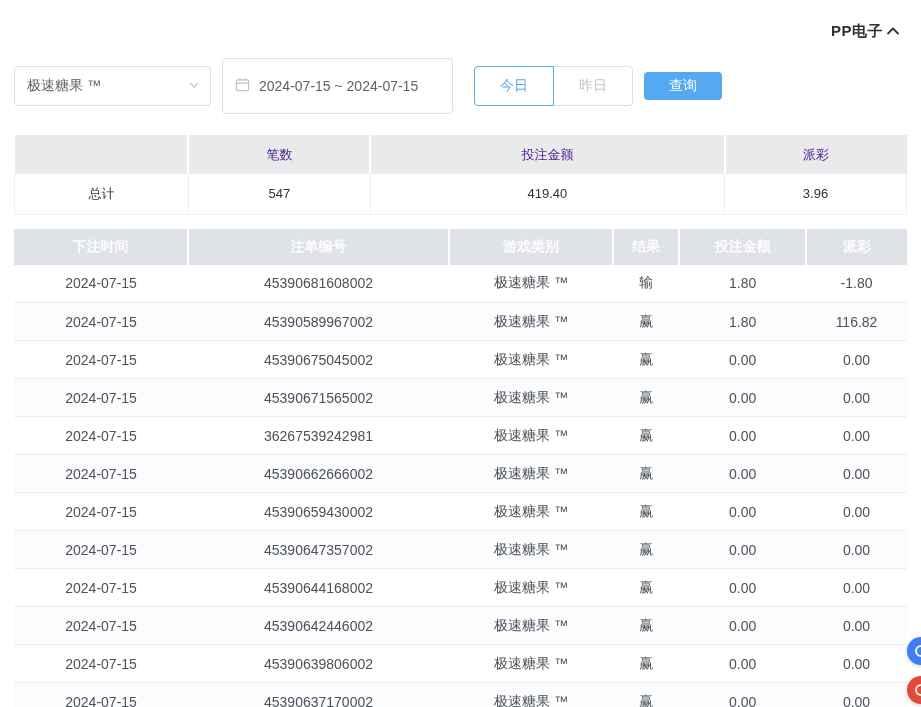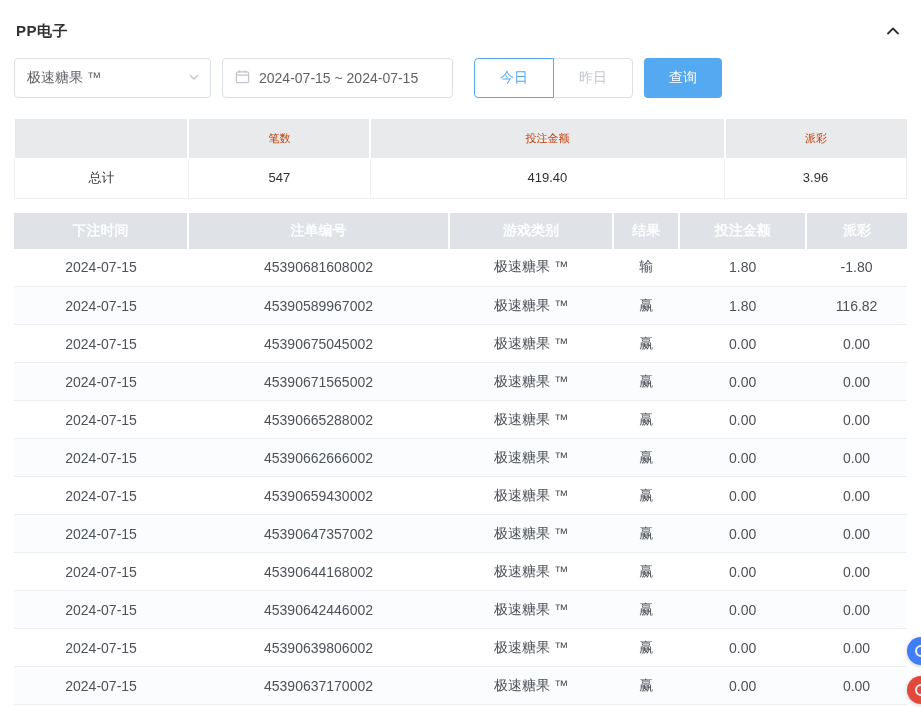--- a/index.html
+++ b/index.html
@@ -8,63 +8,63 @@
     background: #fff;
     font-family: "Liberation Sans", "DejaVu Sans", sans-serif;
     color: #303133;
     position: relative;
     overflow: hidden;
   }
   .container { padding: 0 14px; }
 
   
   .panel-header {
-    display: flex; justify-content: space-between; align-items: center;
+    display: flex; justify-content: flex-end; align-items: center;
     padding: 21px 4px 17px 2px;
   }
   .panel-title { font-size: 15px; font-weight: 700; letter-spacing: .5px; }
   .collapse-btn { width: 20px; height: 20px; display: flex; align-items: center; justify-content: center; cursor: pointer; }
 
   
   .filter-row { display: flex; align-items: center; margin-bottom: 21px; }
   .select-box {
     width: 197px; height: 40px; background: #fff;
     border: 1px solid #dcdfe6; border-radius: 4px;
     display: flex; align-items: center; justify-content: space-between;
     padding: 0 10px 0 12px; font-size: 14px; color: #606266; cursor: pointer;
   }
   .date-box {
-    width: 231px; height: 40px; background: #fff;
+    width: 231px; height: 56px; background: #fff;
     border: 1px solid #dcdfe6; border-radius: 4px;
     display: flex; align-items: center; gap: 9px;
     padding: 0 12px; font-size: 14px; color: #606266;
     margin-left: 11px; cursor: pointer; white-space: nowrap;
   }
   .btn-group { display: flex; margin-left: 21px; }
   .quick-btn {
     width: 80px; height: 40px; background: #fff;
     border: 1px solid #dcdfe6; font-size: 14px; color: #c3c7cd;
     cursor: pointer; font-family: inherit;
   }
   .quick-btn + .quick-btn { margin-left: -1px; }
   .quick-btn:first-child { border-radius: 4px 0 0 4px; }
   .quick-btn:last-child { border-radius: 0 4px 4px 0; }
   .quick-btn.active { border-color: var(--accent, #54a9f0); color: var(--accent, #54a9f0); position: relative; z-index: 1; }
   .search-btn {
-    width: 78px; height: 40px; margin-left: 11px;
+    width: 78px; height: 28px; margin-left: 11px;
     background: var(--accent, #54a9f0); border: none; border-radius: 4px;
     color: #fff; font-size: 14px; cursor: pointer; font-family: inherit;
   }
 
   
   table { width: 100%; border-collapse: collapse; table-layout: fixed; }
   .summary-table { margin-bottom: 14px; }
   .summary-table th {
     background: var(--summary-header-bg, #e9eaec);
-    height: 39px; font-size: 11px; font-weight: 400; color: #c2410c;
+    height: 39px; font-size: 13px; font-weight: 400; color: #4c1d95;
     border-right: 2px solid #fff; text-align: center;
   }
   .summary-table th:last-child { border-right: none; }
   .summary-table td {
     height: 40px; text-align: center; font-size: 13px; color: #303133;
     background: #fff; border: 1px solid #eef0f4; border-top: none;
   }
 
   .bets-table th {
     background: var(--table-header-bg, #dfe2e6);
@@ -202,21 +202,21 @@
         <tr>
           <td>2024-07-15</td>
           <td>45390671565002</td>
           <td>极速糖果 ™</td>
           <td>赢</td>
           <td>0.00</td>
           <td>0.00</td>
         </tr>
         <tr>
           <td>2024-07-15</td>
-          <td>45390665288002</td>
+          <td>36267539242981</td>
           <td>极速糖果 ™</td>
           <td>赢</td>
           <td>0.00</td>
           <td>0.00</td>
         </tr>
         <tr>
           <td>2024-07-15</td>
           <td>45390662666002</td>
           <td>极速糖果 ™</td>
           <td>赢</td>

